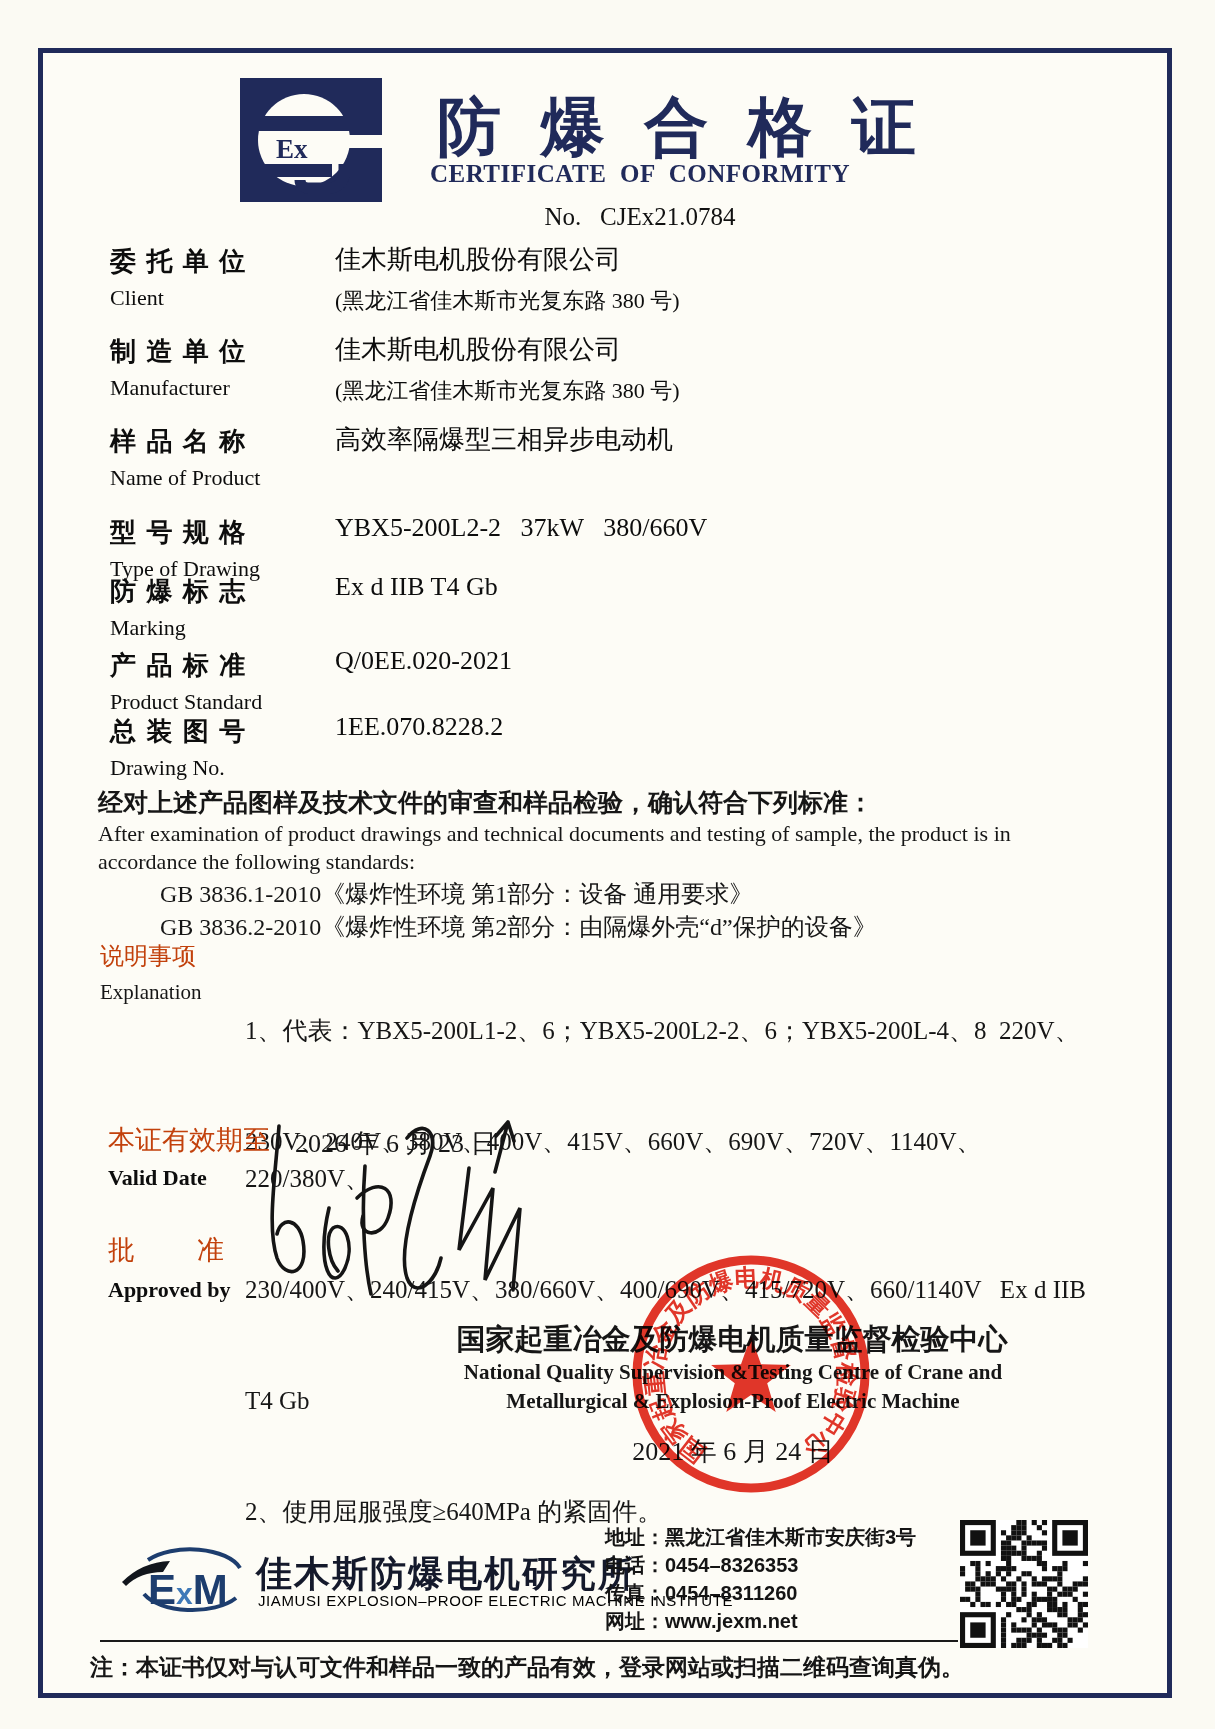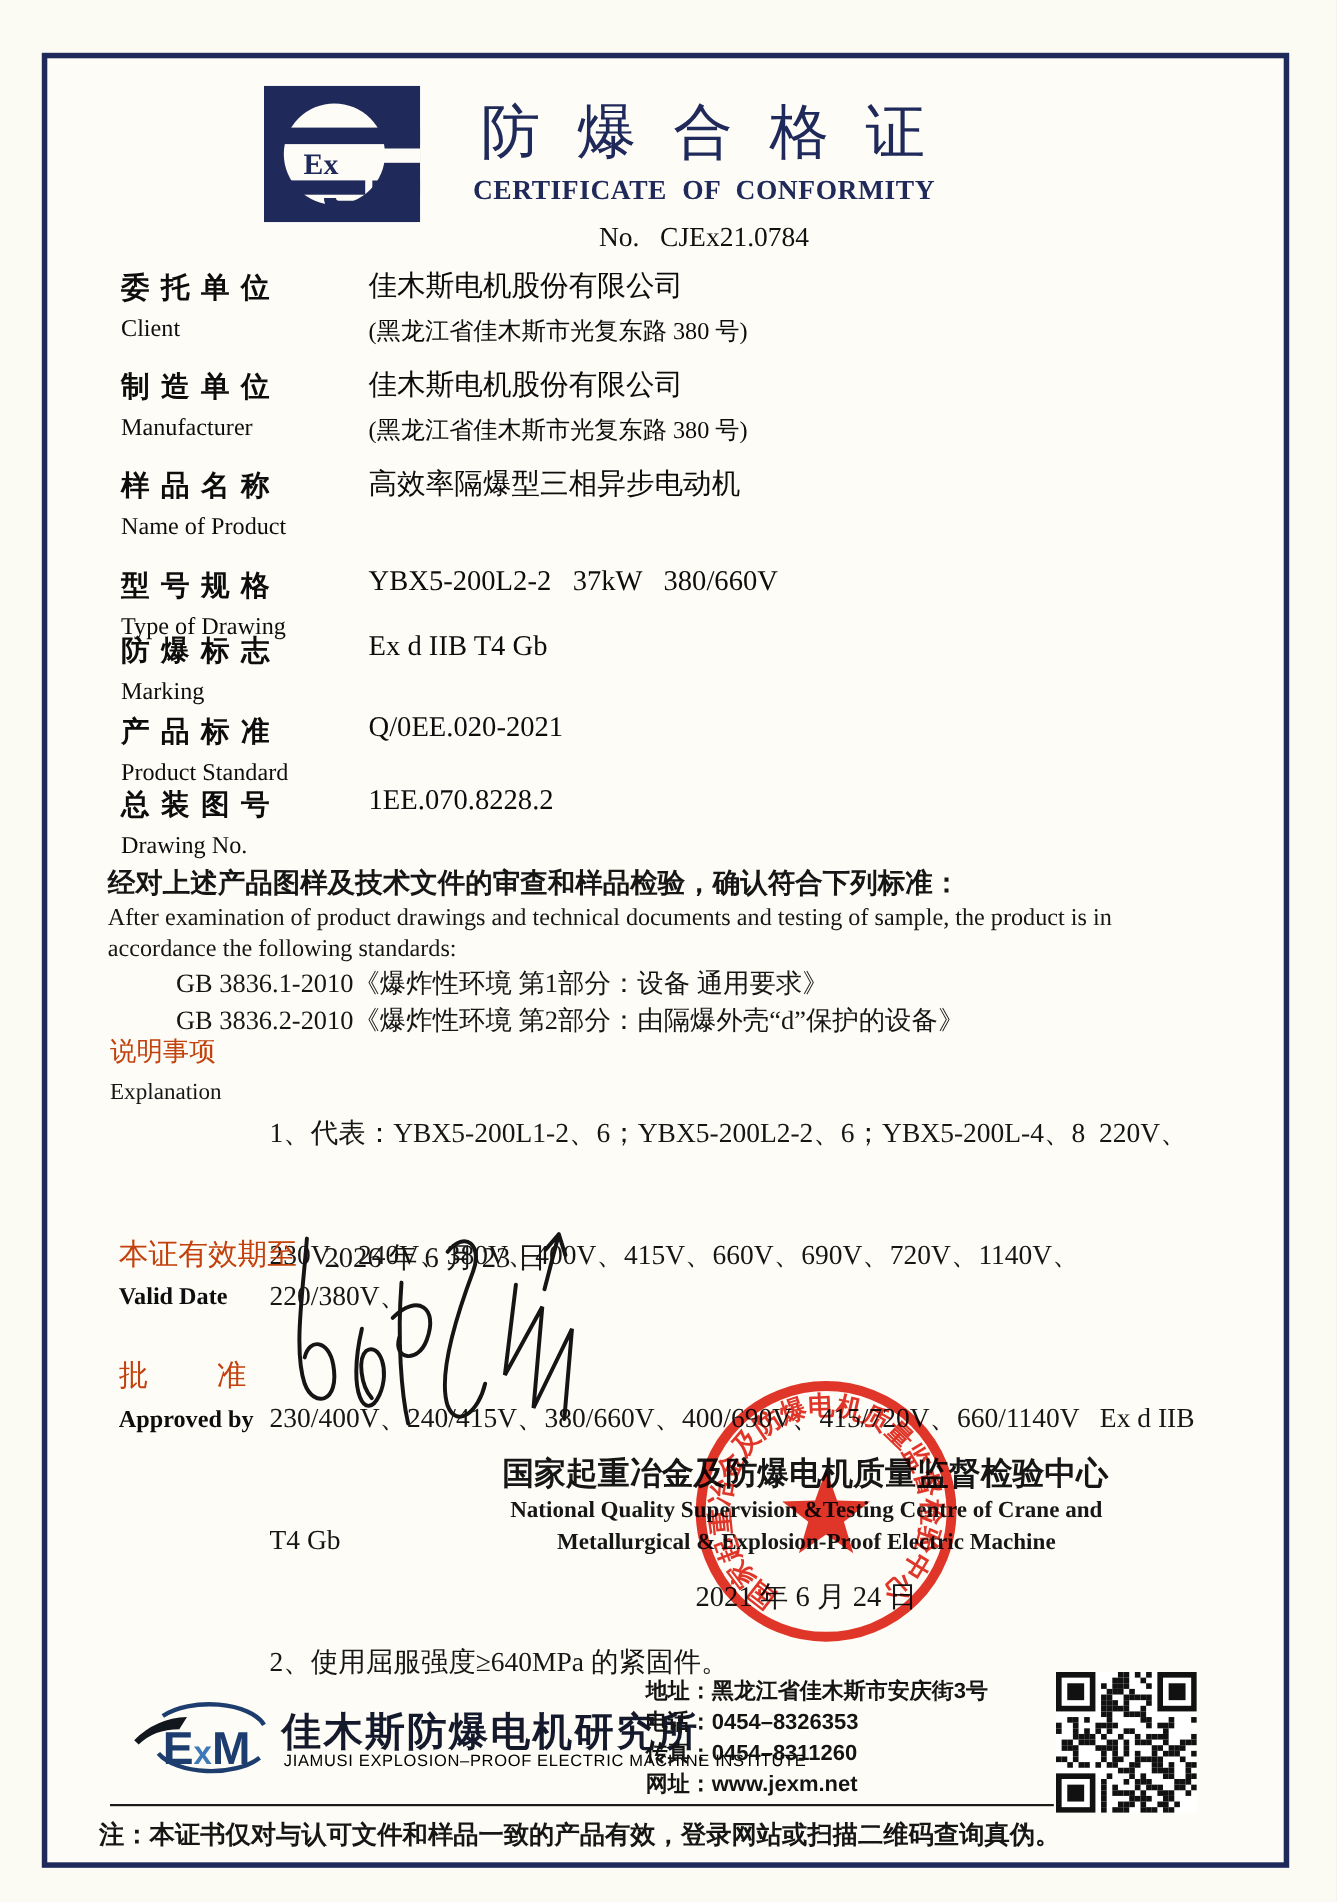--- a/index.html
+++ b/index.html
@@ -1,21 +1,21 @@
 <!DOCTYPE html>
 <html><head>
 <meta charset="utf-8">
 <style>
   html,body{margin:0;padding:0;background:#efeee6;}
   #page{position:relative;width:1215px;height:1729px;background:#fbfaf3;overflow:hidden;
         font-family:"Liberation Serif","DejaVu Serif",serif;color:#161616;}
   .abs{position:absolute;}
   #border-frame{left:38px;top:48px;width:1124px;height:1640px;border:5px solid #202a5a;background:#fdfcf6;}
   
-  .title-cn{left:437px;top:84px;width:430px;font-size:54px;font-weight:400;color:#202a5a;
+  .title-cn{left:437px;top:84px;width:430px;font-size:64px;font-weight:700;color:#202a5a;
             letter-spacing:0.62em;white-space:nowrap;}
   .title-en{left:420px;top:160px;width:440px;text-align:center;font-size:25px;font-weight:700;
             color:#202a5a;letter-spacing:0.5px;word-spacing:7px;white-space:nowrap;}
   .no-line{left:420px;top:203px;width:440px;text-align:center;font-size:25px;color:#111;white-space:pre;}
   
   .fld-cn{font-family:"Liberation Sans","DejaVu Sans",sans-serif;font-size:26px;font-weight:700;
           letter-spacing:0.40em;color:#0d0d0d;white-space:nowrap;}
   .fld-en{font-size:22px;color:#0d0d0d;margin-top:6px;}
   .fld-val{font-size:26px;color:#0d0d0d;white-space:pre-wrap;}
   .fld-note{font-size:22px;color:#0d0d0d;margin-top:9px;white-space:pre-wrap;}
@@ -34,21 +34,21 @@
   
   .centre-cn{left:432px;top:1320px;width:600px;text-align:center;font-size:29px;font-weight:700;
              font-family:"Liberation Sans","DejaVu Sans",sans-serif;white-space:nowrap;}
   .centre-en{left:403px;top:1358px;width:660px;text-align:center;font-size:21px;font-weight:700;line-height:29px;}
   .centre-date{left:433px;top:1434px;width:600px;text-align:center;font-size:26px;white-space:pre;}
   
   .inst-cn{left:256px;top:1550px;font-size:36px;font-weight:700;color:#14192b;
            font-family:"Liberation Sans","DejaVu Sans",sans-serif;letter-spacing:2px;white-space:nowrap;}
   .inst-en{left:258px;top:1592px;font-size:15px;color:#000000;letter-spacing:0.6px;
            font-family:"Liberation Sans","DejaVu Sans",sans-serif;white-space:nowrap;}
-  .contact-row{left:587px;width:360px;font-size:20px;font-weight:700;
+  .contact-row{left:605px;width:360px;font-size:20px;font-weight:700;
                font-family:"Liberation Sans","DejaVu Sans",sans-serif;color:#141414;white-space:pre;}
   .rule{left:100px;top:1640px;width:858px;height:2px;background:#1a1a1a;}
   .note-line{left:90px;top:1652px;width:1030px;text-align:left;font-size:23px;font-weight:700;
              font-family:"Liberation Sans","DejaVu Sans",sans-serif;white-space:nowrap;}
   svg{display:block;}
 </style>
 </head>
 <body>
 
 <div id="page">

